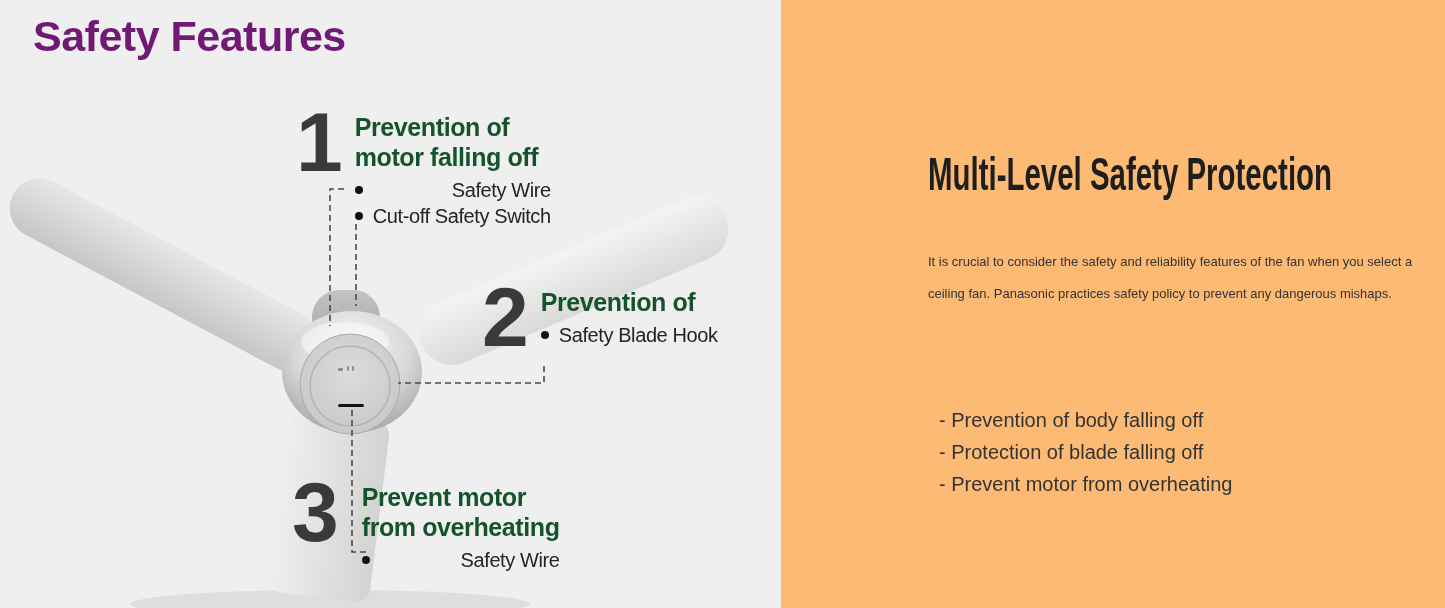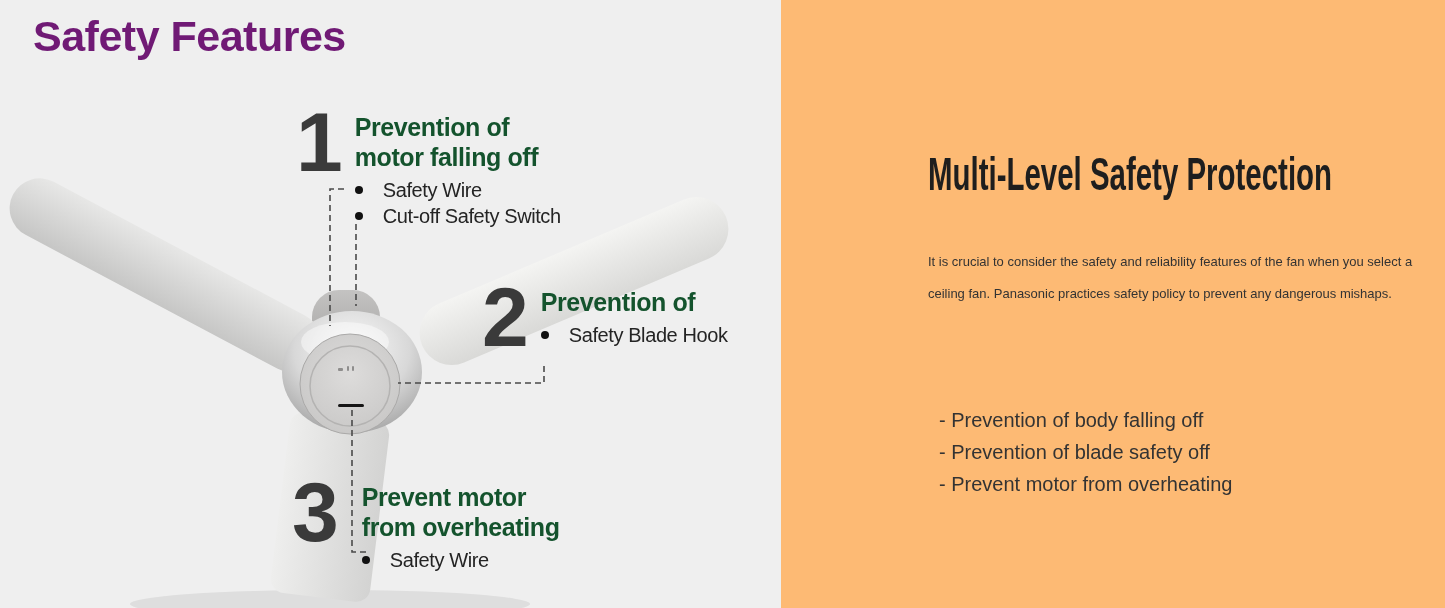--- a/index.html
+++ b/index.html
@@ -52,25 +52,26 @@
     font-size: 25px;
     font-weight: bold;
     line-height: 30px;
     letter-spacing: -0.4px;
     color: #14532d;
   }
   .callout ul { list-style: none; margin-top: 5px; }
   .callout li {
     display: flex;
     align-items: center;
-    gap: 20px;
+    gap: 10px;
     font-size: 20px;
     line-height: 26px;
     letter-spacing: -0.4px;
     color: #242424;
+    justify-content: space-between;
   }
   .dot {
     flex: 0 0 auto;
     width: 8px; height: 8px;
     border-radius: 50%;
     background: #111;
   }
 
   .callout-1 { left: 296px; top: 110px; }
   .callout-2 { left: 482px; top: 285px; }
@@ -242,18 +243,18 @@
 
   </section>
 
   <section class="right-panel">
     <h2 class="main-heading">
       <span>Multi-Level Safety Protection</span>
     </h2>
     <p class="intro-paragraph">It is crucial to consider the safety and reliability features of the fan when you select a ceiling fan. Panasonic practices safety policy to prevent any dangerous mishaps.</p>
     <div class="feature-list">
       <span class="item">- Prevention of body falling off</span>
-      <span class="item">- Prevention of blade safety off</span>
+      <span class="item">- Protection of blade falling off</span>
       <span class="item">- Prevent motor from overheating</span>
     </div>
   </section>
 
 </div>
 
 </body></html>

